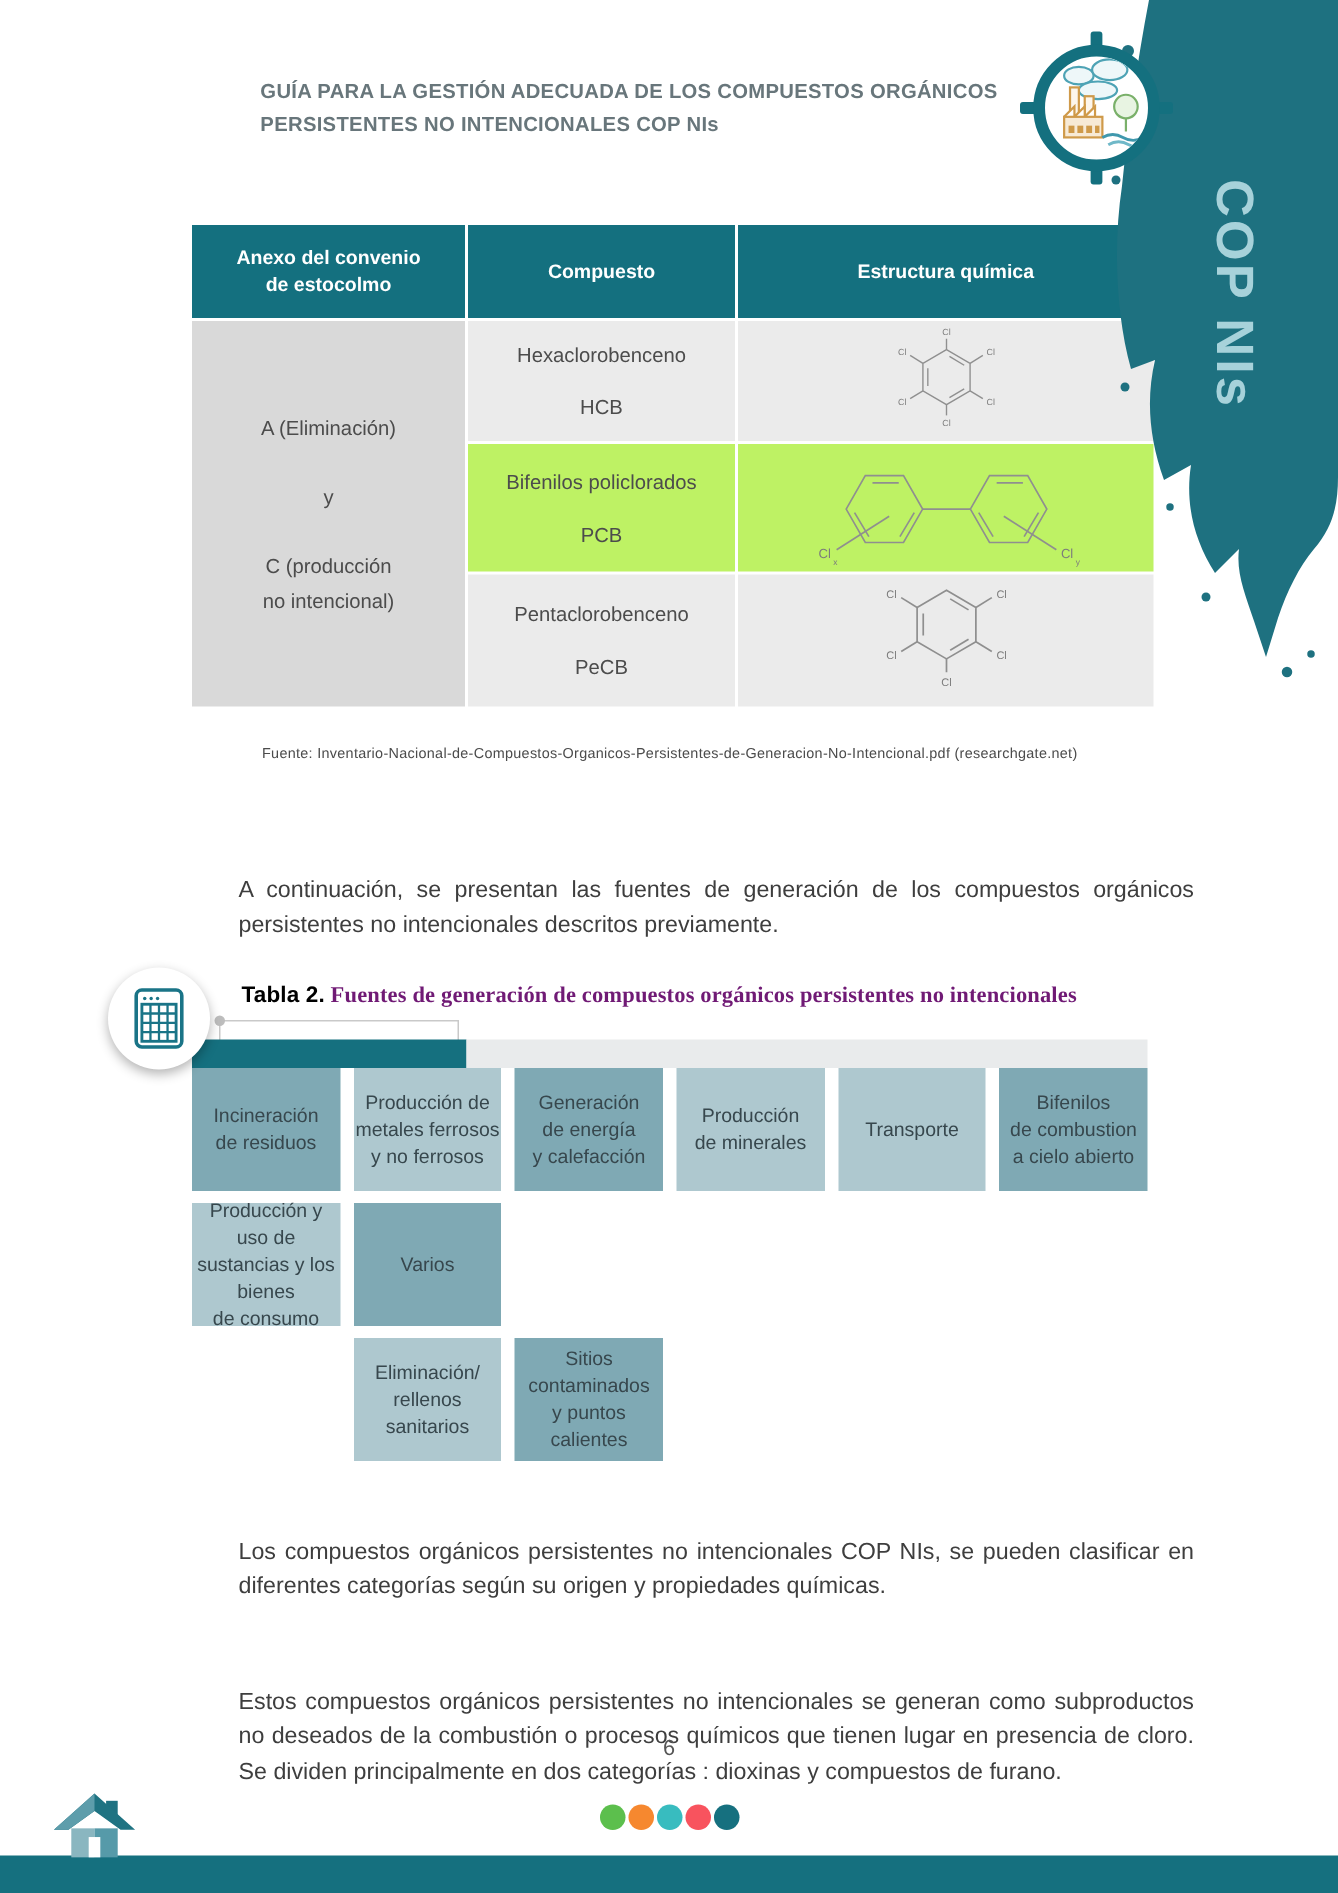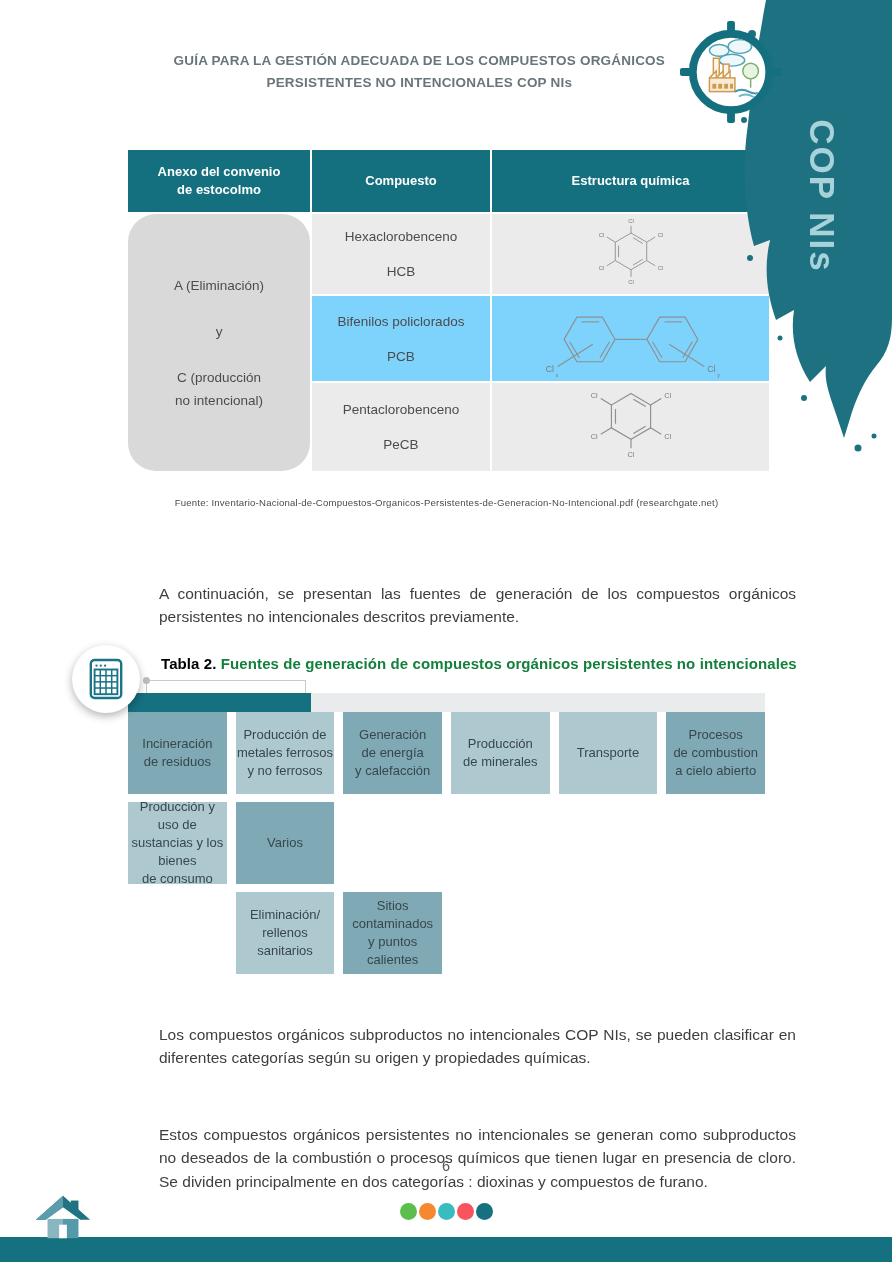--- a/index.html
+++ b/index.html
@@ -6,21 +6,21 @@
   .page {
     position:relative; width:892px; height:1262px; margin:0 auto;
     background:#ffffff; overflow:hidden;
     font-family:"Liberation Sans","DejaVu Sans",sans-serif;
     -webkit-font-smoothing:antialiased;
   }
   .pre { white-space:pre-line; }
 
   
   .doc-title {
-    position:absolute; top:50px; right:227px; text-align:center;
+    position:absolute; top:50px; right:227px; text-align:left;
     font-size:13.5px; font-weight:bold; color:#68767b;
     line-height:22px; letter-spacing:.2px;
   }
   .logo { position:absolute; left:680px; top:20px; width:102px; height:104px; z-index:3; }
 
   .brush { position:absolute; right:0; top:0; width:152px; height:458px; z-index:1; }
   .side-tab {
     position:absolute; left:822px; top:196px; z-index:2;
     transform:translate(-50%,-50%) rotate(90deg);
     font-size:35px; font-weight:bold; letter-spacing:2px;
@@ -34,24 +34,24 @@
     grid-template-rows:62px 80px 85px 88px; gap:2px;
   }
   .ctable .hcell {
     background:#14707f; color:#fff; font-size:13px; font-weight:bold;
     display:flex; align-items:center; justify-content:center; text-align:center;
     line-height:18px;
   }
   .annex-cell {
     grid-column:1; grid-row:2 / 5; background:#d9d9d9;
     display:flex; align-items:center; justify-content:center; text-align:center;
-    font-size:13.5px; color:#4c4c4c; line-height:23px;border-radius:28px;
+    font-size:13.5px; color:#4c4c4c; line-height:23px;
   }
   .row-a { background:#ebebeb; }
-  .row-b { background:#7dd3fc; }
+  .row-b { background:#bef264; }
   .comp-cell {
     display:flex; flex-direction:column; align-items:center; justify-content:center;
     gap:20px; font-size:13.5px; color:#4c4c4c; text-align:center;
   }
   .struct-cell { display:flex; align-items:center; justify-content:center; }
   .struct-cell svg text { fill:#7c7c7c; font-family:"Liberation Sans","DejaVu Sans",sans-serif; }
   .struct-cell svg line, .struct-cell svg polygon, .struct-cell svg polyline { stroke:#8f8f8f; stroke-width:1.4; fill:none; }
 
   .source-caption {
     position:absolute; left:128px; top:497px; width:637px; text-align:center;
@@ -70,21 +70,21 @@
   .t2-icon-circle {
     position:absolute; left:72px; top:645px; width:68px; height:68px;
     background:#fff; border-radius:50%; box-shadow:0 3px 8px rgba(0,0,0,.3);
     display:flex; align-items:center; justify-content:center; z-index:4;
   }
   .t2-heading {
     position:absolute; left:161px; top:655px; font-size:15px; font-weight:bold;
     letter-spacing:.1px; z-index:3;
   }
   .t2-heading .lbl { color:#000000; }
-  .t2-heading .ttl { color:#15803d; }
+  .t2-heading .ttl { color:#701a75;font-family:Liberation Serif, serif; }
   .t2-connector {
     position:absolute; left:146px; top:680px; width:158px; height:26px;
     border:1px solid #c9c9c9; z-index:1;
   }
   .t2-connector::before {
     content:""; position:absolute; left:-4px; top:-4px; width:7px; height:7px;
     border-radius:50%; background:#bdbdbd;
   }
   .t2-bar-teal { position:absolute; left:128px; top:693px; width:183px; height:19px; background:#15707f; z-index:2; }
   .t2-bar-gray { position:absolute; left:311px; top:693px; width:454px; height:19px; background:#e9ebec; z-index:2; }
@@ -280,35 +280,35 @@
 de residuos</div>
     <div class="src-box tone-light">Producción de
 metales ferrosos
 y no ferrosos</div>
     <div class="src-box tone-dark">Generación
 de energía
 y calefacción</div>
     <div class="src-box tone-light">Producción
 de minerales</div>
     <div class="src-box tone-light">Transporte</div>
-    <div class="src-box tone-dark">Procesos
+    <div class="src-box tone-dark">Bifenilos
 de combustion
 a cielo abierto</div>
     <div class="src-box tone-light">Producción y uso de
 sustancias y los bienes
 de consumo</div>
     <div class="src-box tone-dark">Varios</div>
     <div class="src-box tone-light pos-r3c2">Eliminación/
 rellenos sanitarios</div>
     <div class="src-box tone-dark pos-r3c3">Sitios
 contaminados
 y puntos calientes</div>
   </div>
 
-  <p class="para body-para-1">Los compuestos orgánicos subproductos no intencionales COP NIs, se pueden clasificar en diferentes categorías según su origen y propiedades químicas.</p>
+  <p class="para body-para-1">Los compuestos orgánicos persistentes no intencionales COP NIs, se pueden clasificar en diferentes categorías según su origen y propiedades químicas.</p>
   <p class="para body-para-2">Estos compuestos orgánicos persistentes no intencionales se generan como subproductos no deseados de la combustión o procesos químicos que tienen lugar en presencia de cloro. Se dividen principalmente en dos categorías : dioxinas y compuestos de furano.</p>
 
   <div class="page-number">6</div>
   <div class="dots-row">
     <span class="dot" style="background: rgb(92, 191, 77);"></span>
     <span class="dot" style="background: rgb(246, 136, 47);"></span>
     <span class="dot" style="background: rgb(56, 188, 191);"></span>
     <span class="dot" style="background: rgb(248, 83, 94);"></span>
     <span class="dot" style="background: rgb(22, 112, 127);"></span>
   </div>

